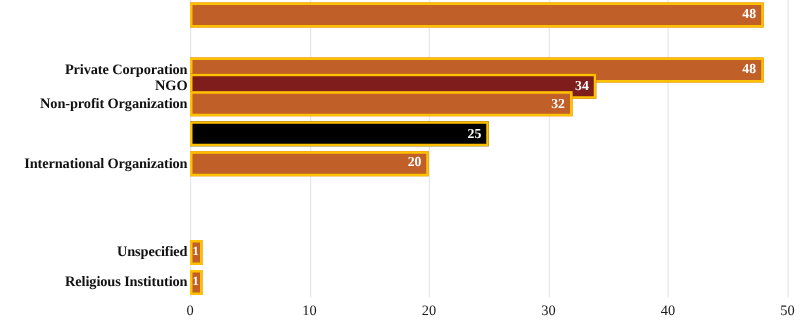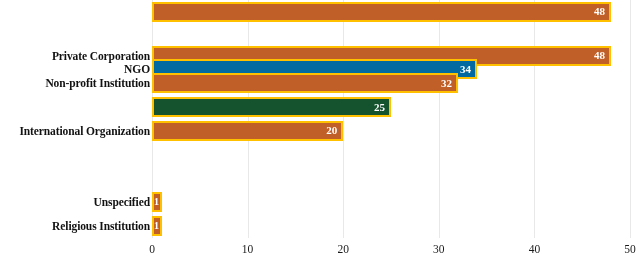--- a/index.html
+++ b/index.html
@@ -142,36 +142,36 @@
         <div class="cat-label">Private Corporation</div>
         <div class="bar-wrap" style="width: 458.88px; top: 1.9px;">
           <div class="bar" style="background: rgb(193, 95, 40); border-color: rgb(255, 192, 0);">
             <span class="bar-value" style="color: rgb(255, 255, 255);">48</span>
           </div>
         </div>
       </div>
       <div class="bar-row" style="top: 47.6px; height: 23.8px; margin-top: 10px;">
         <div class="cat-label">NGO</div>
         <div class="bar-wrap" style="width: 325.04px; top: 1.9px;">
-          <div class="bar" style="background: #0369a1; border-color: rgb(255, 192, 0); padding-left: 23px;">
+          <div class="bar" style="background: #7f1d1d; border-color: rgb(255, 192, 0); padding-left: 23px;">
             <span class="bar-value" style="color: rgb(255, 255, 255);">34</span>
           </div>
         </div>
       </div>
       <div class="bar-row" style="top: 71.4px; height: 23.8px;">
-        <div class="cat-label">Non-profit Institution</div>
+        <div class="cat-label">Non-profit Organization</div>
         <div class="bar-wrap" style="width: 305.92px; top: 1.9px;">
           <div class="bar" style="background: rgb(193, 95, 40); border-color: rgb(255, 192, 0);">
             <span class="bar-value" style="color: rgb(255, 255, 255);">32</span>
           </div>
         </div>
       </div>
       <div class="bar-row" style="top: 95.2px; height: 23.8px;">
         <div class="bar-wrap" style="width: 239px; top: 1.9px;">
-          <div class="bar" style="background: #14532d; border-color: rgb(255, 192, 0);">
+          <div class="bar" style="background: #000000; border-color: rgb(255, 192, 0);">
             <span class="bar-value" style="color: rgb(255, 255, 255);">25</span>
           </div>
         </div>
       </div>
       <div class="bar-row" style="top: 119px; height: 23.8px;">
         <div class="cat-label">International Organization</div>
         <div class="bar-wrap" style="width: 191.2px; top: 1.9px;">
           <div class="bar" style="background: rgb(193, 95, 40); border-color: rgb(255, 192, 0);">
             <span class="bar-value" style="color: rgb(255, 255, 255);">20</span>
           </div>

